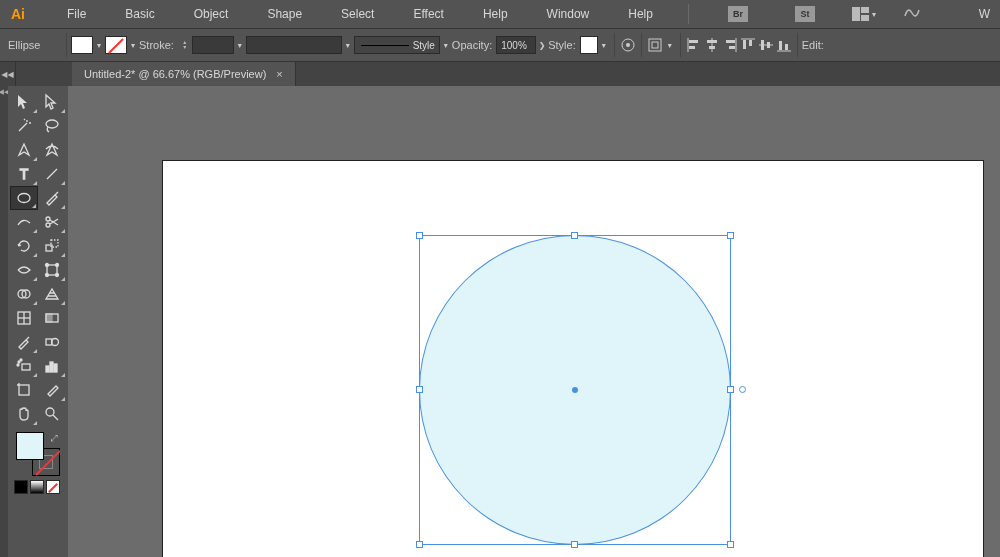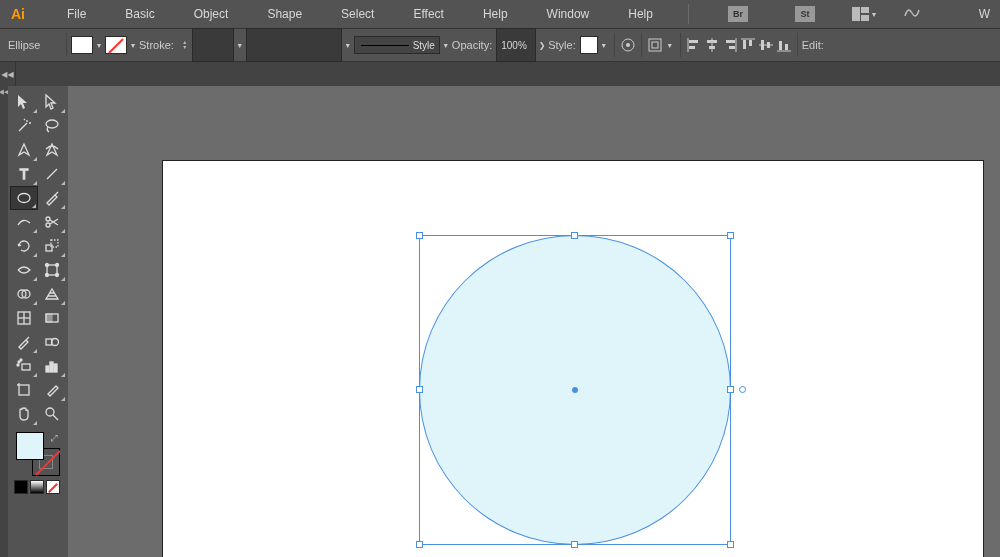--- a/index.html
+++ b/index.html
@@ -15,21 +15,21 @@
 
 
 .controlbar { height: 34px; background: #535353; border-top: 1px solid #333; border-bottom: 1px solid #333; display: flex; align-items: center; padding: 0 8px; gap: 0; }
 .ctrl-label { font-size: 11px; color: #ccc; padding-right: 4px; }
 .ctrl-swatch { width: 22px; height: 18px; border: 1px solid #2a2a2a; position: relative; }
 .ctrl-swatch.white { background: #fff; }
 .ctrl-swatch.none { background: #fff; }
 .ctrl-swatch.none::after { content: ""; position: absolute; left: 0; top: 50%; width: 100%; height: 2px; background: #ff3030; transform: rotate(-45deg); }
 .ctrl-dd { width: 12px; height: 18px; display: flex; align-items: center; justify-content: center; color: #ccc; font-size: 8px; }
 .ctrl-stepper { width: 14px; height: 18px; display: flex; flex-direction: column; align-items: center; justify-content: center; color: #bbb; font-size: 6px; line-height: 5px;}
-.ctrl-field { height: 18px; background: #3a3a3a; border: 1px solid #2a2a2a; display: flex; align-items: center; padding: 16px 4px; font-size: 10px; }
+.ctrl-field { height: 18px; background: #3a3a3a; border: 1px solid #2a2a2a; display: flex; align-items: center; padding: 0 4px; font-size: 10px; }
 .ctrl-sep { width: 1px; height: 24px; background: #444; margin: 0 4px; }
 .profile-box { width: 86px; height: 18px; background: #444; border:1px solid #2a2a2a; display:flex; align-items:center; position: relative; }
 .profile-box .line { position:absolute; left:6px; right:30px; top:50%; height:1px; background:#000;}
 .profile-box .txt { position:absolute; right:4px; font-size:10px; color:#ddd;}
 .align-icon { width: 18px; height: 18px; display:flex; align-items:center; justify-content:center; }
 .align-icon svg { width: 16px; height: 16px; }
 
 
 .tabrow { height: 24px; background: #434343; display: flex; align-items: stretch; }
 .panel-collapse-tab { width: 16px; background: #434343; display:flex; align-items:center; justify-content:center; color:#bbb; font-size:8px; border-right:1px solid #333;}
@@ -192,20 +192,24 @@
         <rect x="9" y="7" width="3" height="6" fill="#ccc"></rect>
       </svg>
     </div>
   <div class="ctrl-sep"></div>
   <span class="ctrl-label">Edit:</span>
 </div>
 
 <div class="tabrow">
   <div class="panel-collapse-tab">◀◀</div>
   <div style="width:56px"></div>
+  <div class="doc-tab">
+    <span>Untitled-2* @ 66.67% (RGB/Preview)</span>
+    <span class="close">×</span>
+  </div>
 </div>
 
 <div class="workarea">
   <div class="toolbox-collapse">◀◀</div>
   <div class="toolbox">
     <div class="toolrow">
       <div class="tool">
           <svg viewBox="0 0 18 18">
             <path d="M3 2 L3 14 L6 11 L8 16 L10 15 L8 10 L12 10 Z" fill="#ddd" stroke="none"></path>
           </svg>

